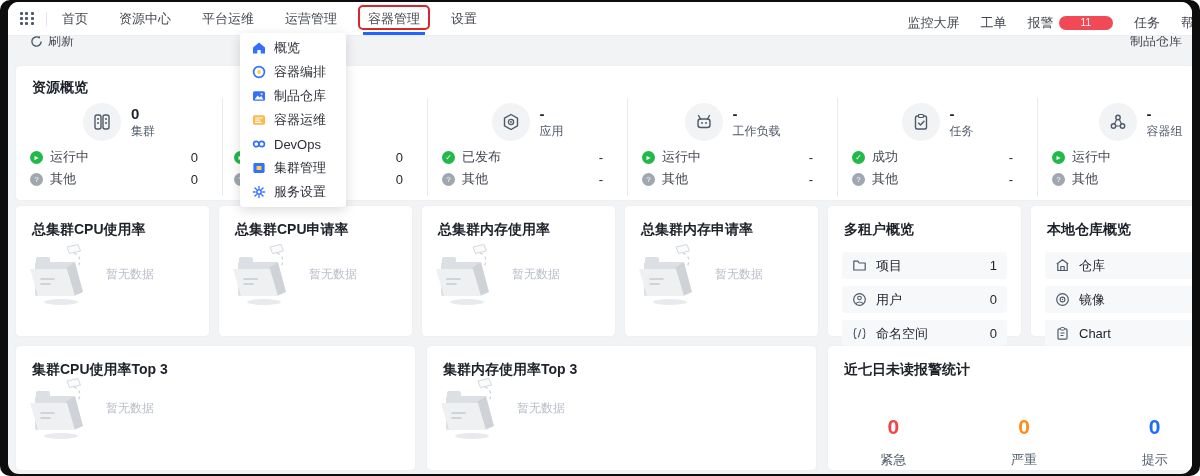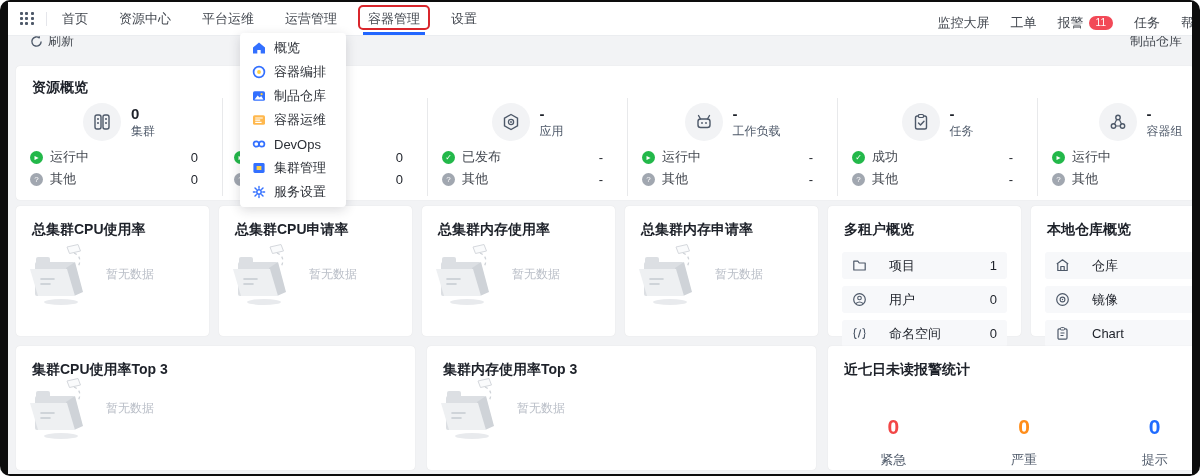--- a/index.html
+++ b/index.html
@@ -1,31 +1,31 @@
 <!DOCTYPE html>
 <html><head>
 <meta charset="utf-8">
 <style>
   * { margin:0; padding:0; box-sizing:border-box; }
   html,body { width:1200px; height:476px; background:#fff; font-family:"Liberation Sans","DejaVu Sans",sans-serif; }
   .frame { position:absolute; inset:0; width:1200px; height:476px; background:#0d0d0d; border-radius:10px; }
-  #app { position:absolute; left:8px; top:2px; width:1184px; height:472px; background:#f2f3f5; border-radius:0; overflow:hidden; }
+  #app { position:absolute; left:8px; top:2px; width:1184px; height:472px; background:#f2f3f5; border-radius:11px; overflow:hidden; }
 
   
   .navbar { position:absolute; left:0; top:0; width:100%; height:34px; background:#fff; border-bottom:1px solid #ebedf0; display:flex; align-items:center; z-index:20; }
   .grid-ico { width:14px; height:14px; margin-left:12px; display:grid; grid-template-columns:repeat(3,1fr); gap:2px; cursor:pointer; }
   .grid-ico i { width:3px; height:3px; background:#4e5969; border-radius:1px; }
   .nav-sep { width:1px; height:14px; background:#e5e6eb; margin:0 14px 0 12px; }
   .nav-left { display:flex; align-items:center; height:100%; }
   .nav-item { position:relative; height:100%; display:flex; align-items:center; padding:0 1px; margin-right:29px; font-size:13px; color:#42474f; cursor:pointer; white-space:nowrap; }
   .nav-item.active::after { content:""; position:absolute; left:-4px; right:-4px; bottom:0; height:3px; background:#2266ff; }
   .red-annot { position:absolute; left:-9px; right:-9px; top:3px; bottom:5px; border:2px solid #d9262c; border-radius:5px; pointer-events:none; }
   .nav-right { position:absolute; right:-16px; top:0; height:34px; display:flex; align-items:center; }
   .nav-right .nav-item { margin-right:0; margin-left:19px;margin-top:8px; }
-  .badge { display:inline-block; margin-left:5px; min-width:20px; height:14px; padding:0 7px; background:#f24957; color:#fff; font-size:10px; line-height:14px; text-align:center; border-radius:8px; }
+  .badge { display:inline-block; margin-left:5px; min-width:20px; height:14px; padding:0 22px; background:#f24957; color:#fff; font-size:10px; line-height:14px; text-align:center; border-radius:8px; }
 
   
   .toolbar { position:absolute; left:0; top:24px; width:100%; height:30px; display:flex; align-items:center; }
   .refresh { display:flex; align-items:center; margin-left:22px; font-size:13px; color:#42474f; cursor:pointer; }
   .refresh svg { margin-right:5px; }
   .stat-rule { position:absolute; right:10px; font-size:13px; color:#42474f; cursor:pointer; }
 
   
   .card { position:absolute; background:#fff; border-radius:4px; box-shadow:0 0 1px rgba(0,0,0,.12); }
   .card-title { font-size:14px; font-weight:bold; color:#1d2129; padding:15px 16px 0 16px; white-space:nowrap; }
@@ -46,21 +46,21 @@
   .dot.green { background:#23b84a; }
   .dot.gray  { background:#a1a7b0; }
 
   
   .empty-body { display:flex; align-items:center; }
   .empty-text { font-size:12px; color:#b9bec7; margin-top:2px; }
 
   
   .list-row { display:flex; align-items:center; height:27px; margin:0 14px 7px 14px; padding:0 10px; background:#f7f8fa; border-radius:3px; font-size:13px; color:#1d2129; }
   .list-row .ri { width:15px; height:15px; flex:none; display:flex; align-items:center; justify-content:center; }
-  .list-row .rl { margin-left:22px; white-space:nowrap; }
+  .list-row .rl { margin-left:9px; white-space:nowrap; }
   .list-row .rv { margin-left:auto; }
   .rows-wrap { margin-top:13px; }
 
   
   .alarm-stats { display:flex; margin-top:36px; }
   .alarm-col { flex:1; text-align:center; }
   .alarm-num { font-size:21px; font-weight:bold; }
   .alarm-lbl { margin-top:12px; font-size:13px; color:#4e5969; }
 
   

